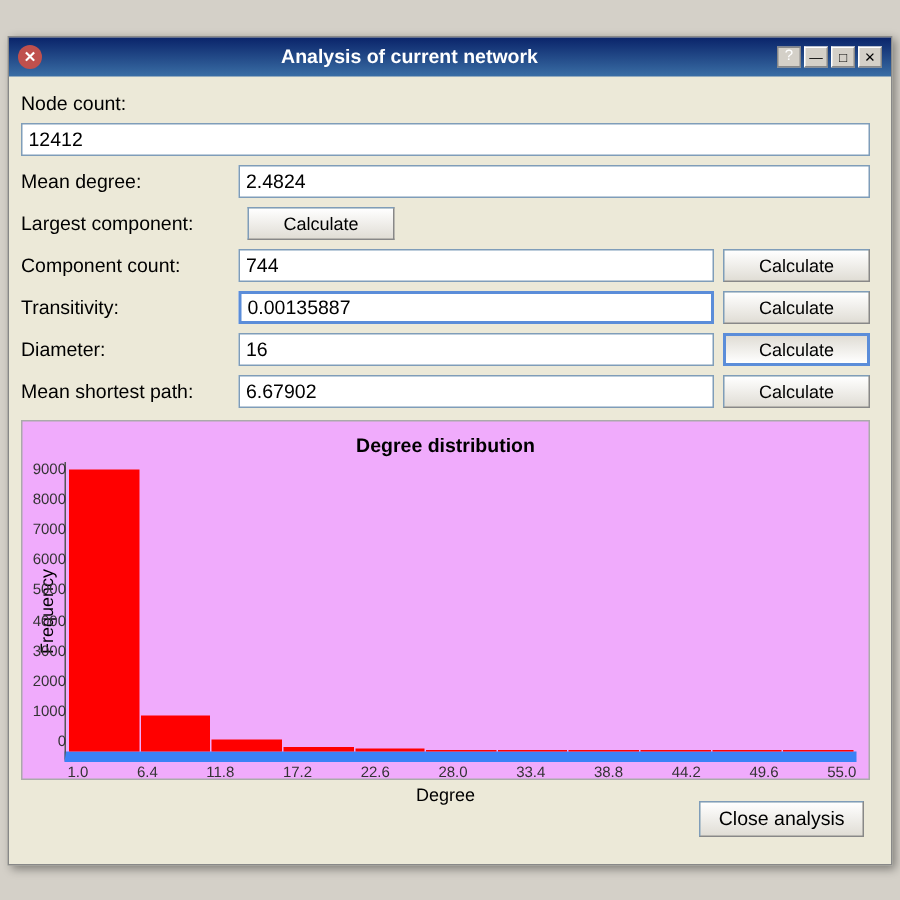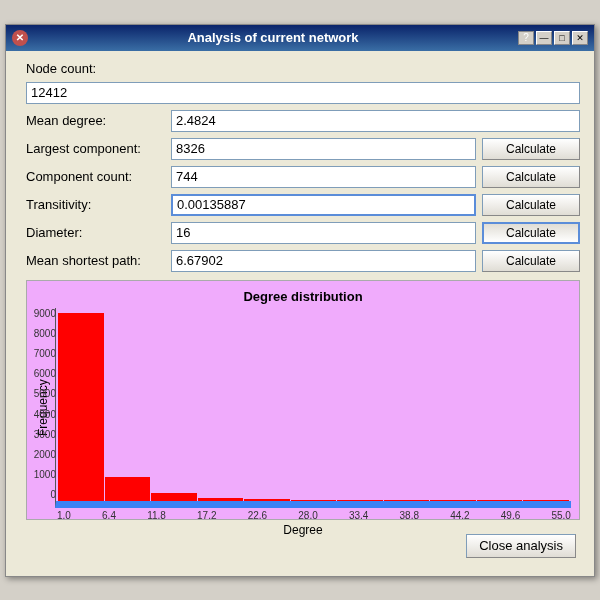--- a/index.html
+++ b/index.html
@@ -80,21 +80,21 @@
       display: flex;
       align-items: center;
       justify-content: center;
       color: white;
       font-size: 10px;
       font-weight: bold;
       cursor: pointer;
     }
 
     .content {
-      padding: 10px 14px 10px 20px;
+      padding: 10px 14px 10px 8px;
     }
 
     .field-row {
       display: flex;
       align-items: center;
       margin-bottom: 6px;
     }
 
     .field-label {
       width: 145px;
@@ -294,21 +294,20 @@
         </div>
         <div class="field-row">
           <input type="text" class="field-input" value="12412" style="">
         </div>
         <div class="field-row">
           <span class="field-label">Mean degree:</span>
           <input type="text" class="field-input" value="2.4824" style="">
         </div>
         <div class="field-row">
           <span class="field-label">Largest component:</span>
-          <input type="text" class="field-input" value="8326" style="">
           <button class="calc-btn">Calculate</button>
         </div>
         <div class="field-row">
           <span class="field-label">Component count:</span>
           <input type="text" class="field-input" value="744" style="">
           <button class="calc-btn">Calculate</button>
         </div>
         <div class="field-row">
           <span class="field-label">Transitivity:</span>
           <input type="text" class="field-input highlighted" value="0.00135887" style="">

